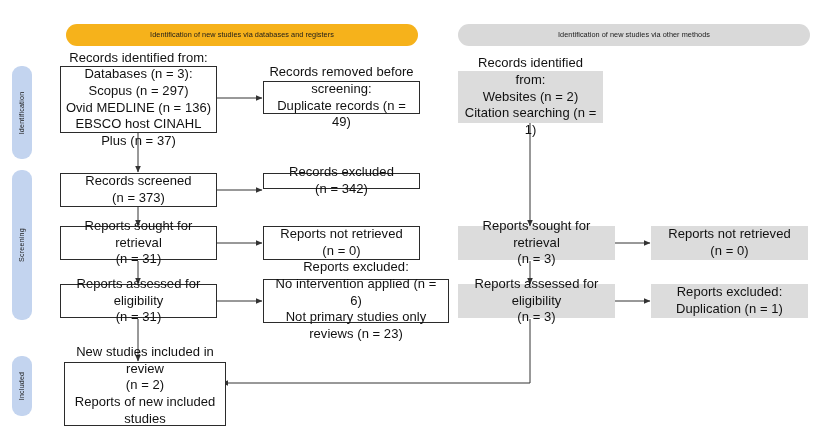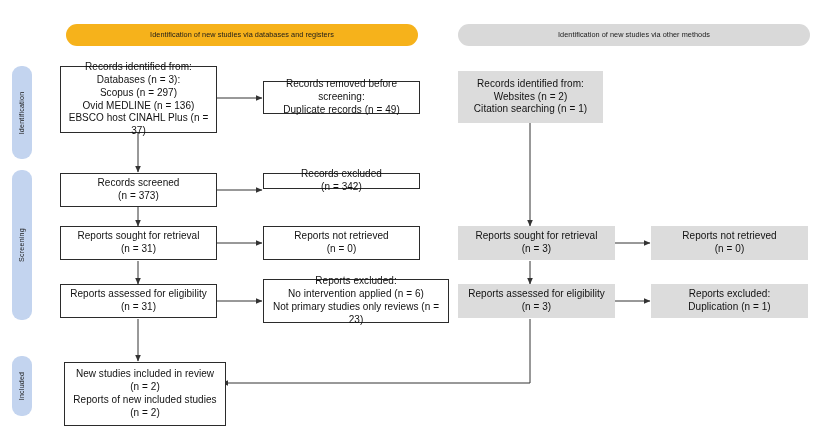--- a/index.html
+++ b/index.html
@@ -32,21 +32,21 @@
     position: absolute;
     box-sizing: border-box;
     display: flex;
     align-items: center;
     justify-content: center;
     text-align: center;
     z-index: 2;
     line-height: 1.28;
     white-space: pre-line;
     color: #111111;
-    font-size: 10px;
+    font-size: 13px;
     letter-spacing: 0.05px;
     padding: 2px 4px;
   }
   
   .banner {
     border-radius: 12px;
     font-size: 7.3px;
     color: #1a1a1a;
   }
   .banner-db {

